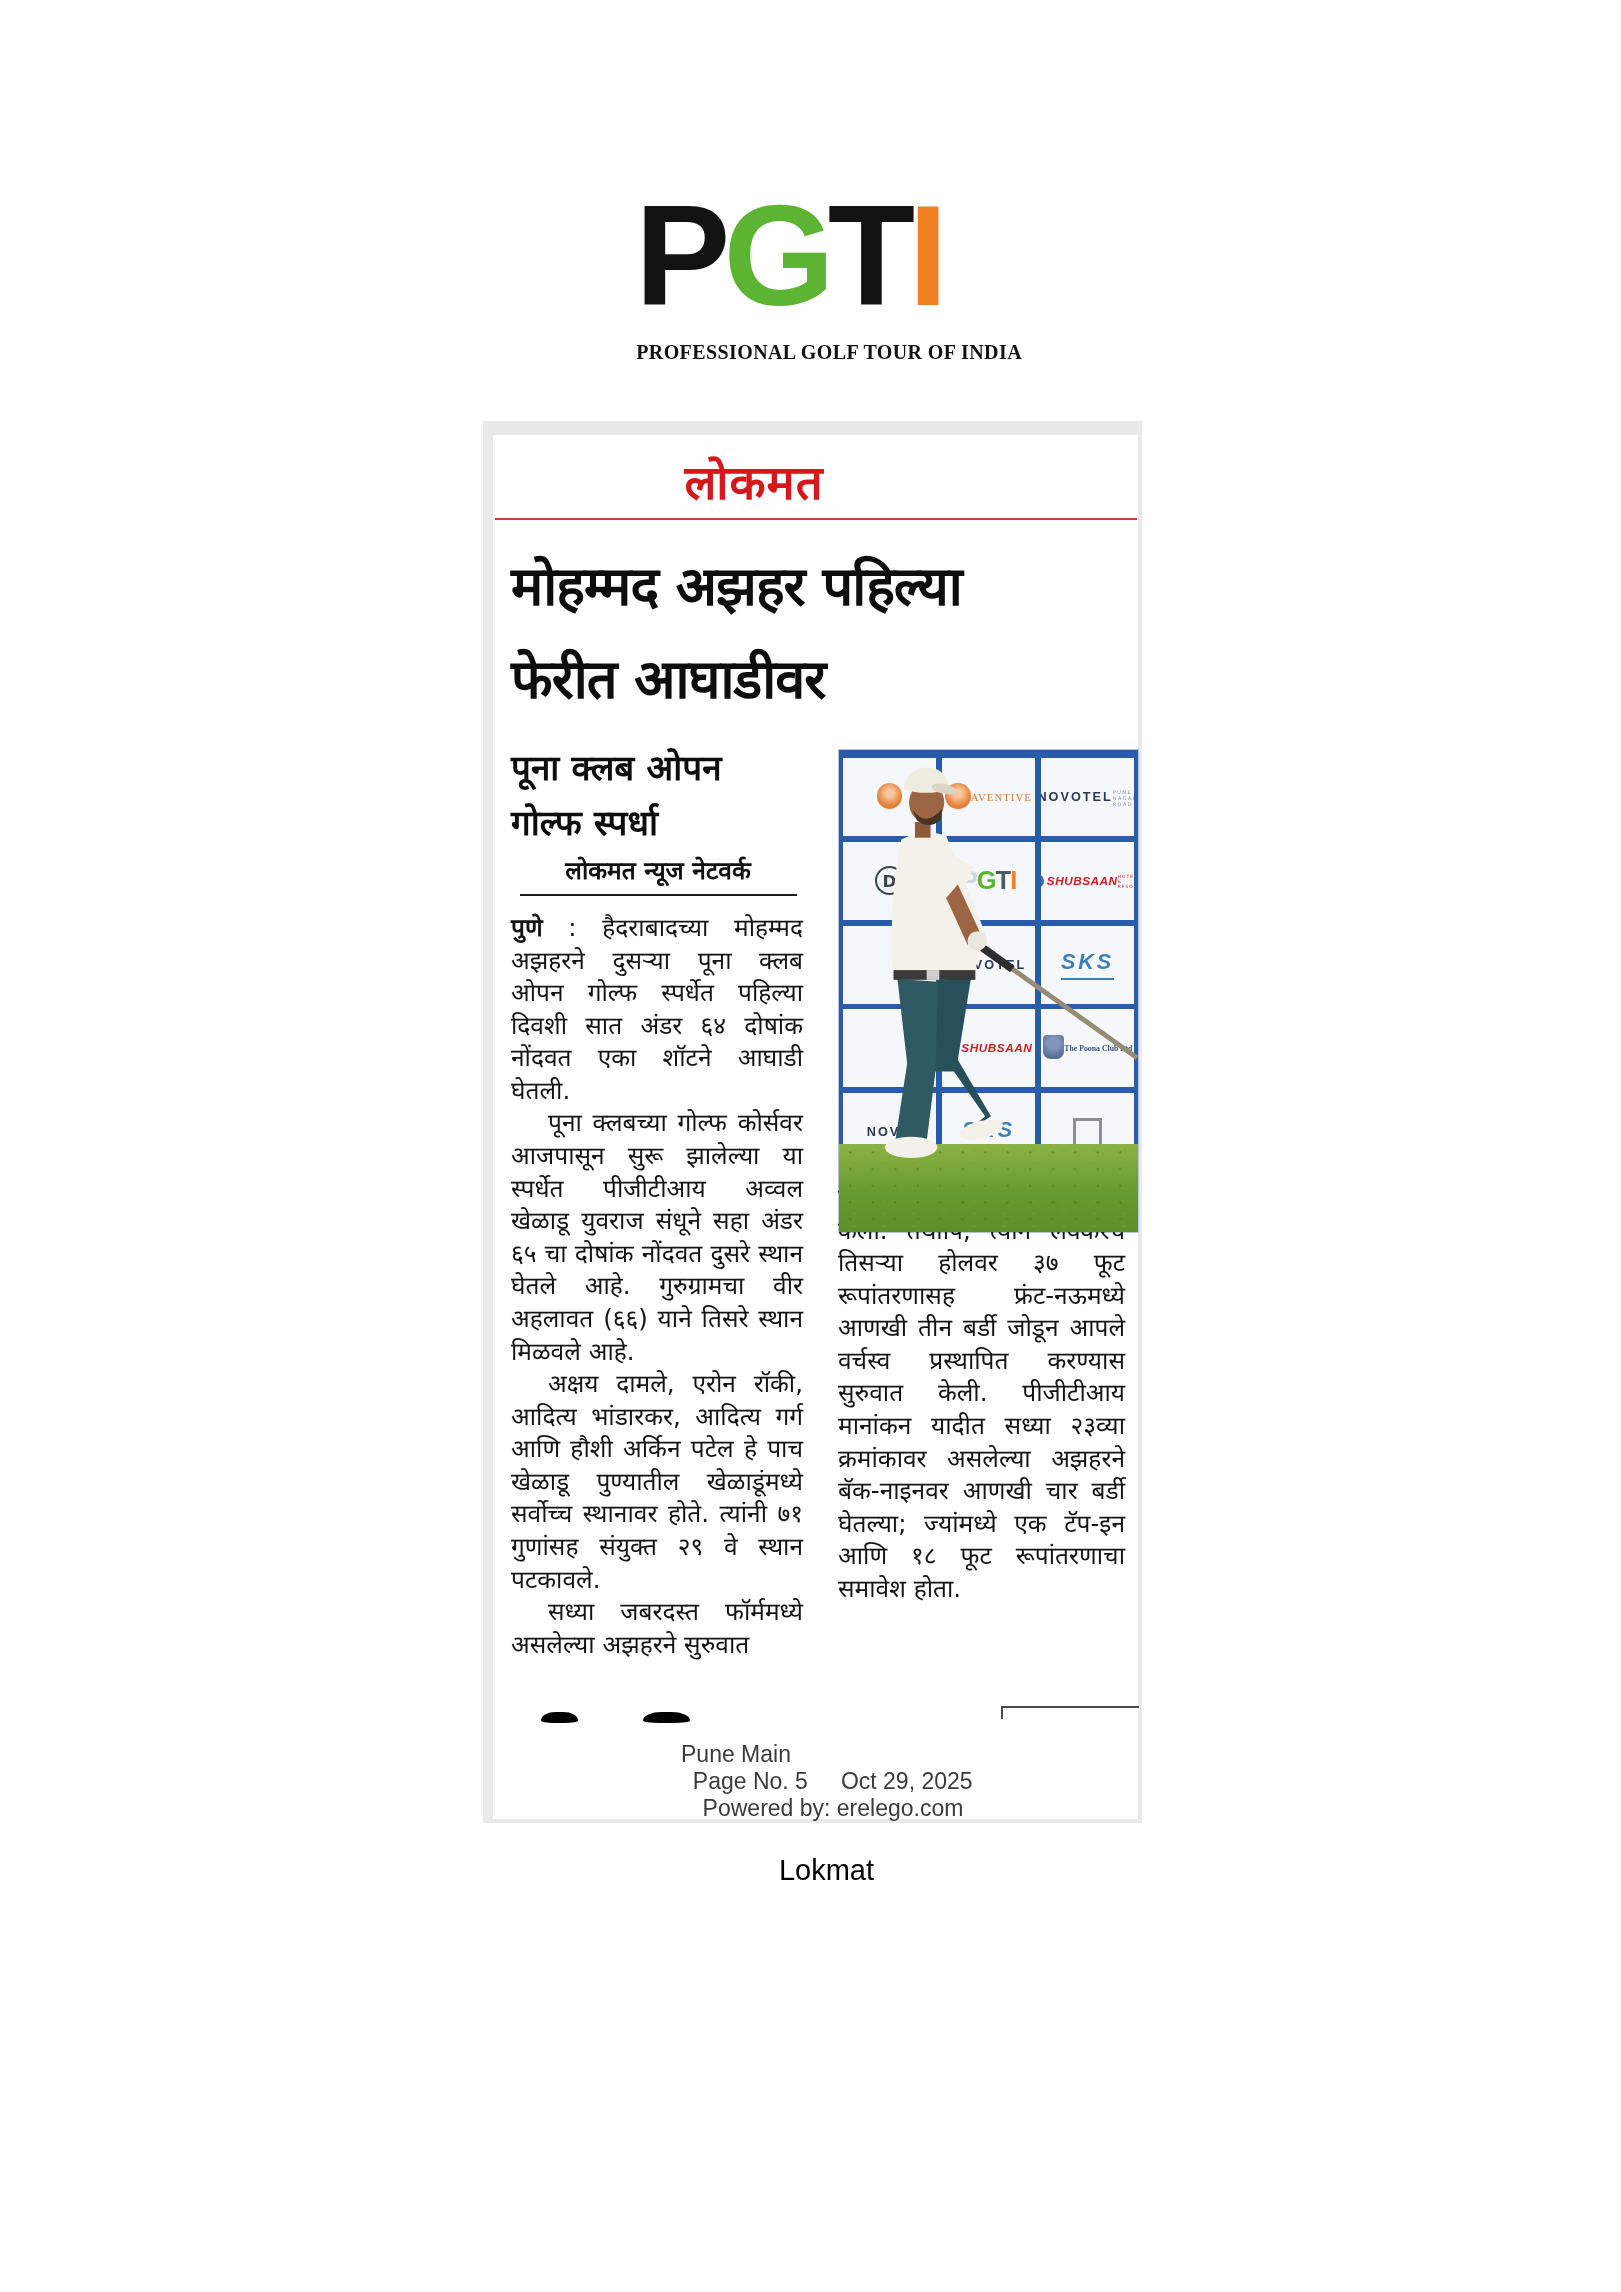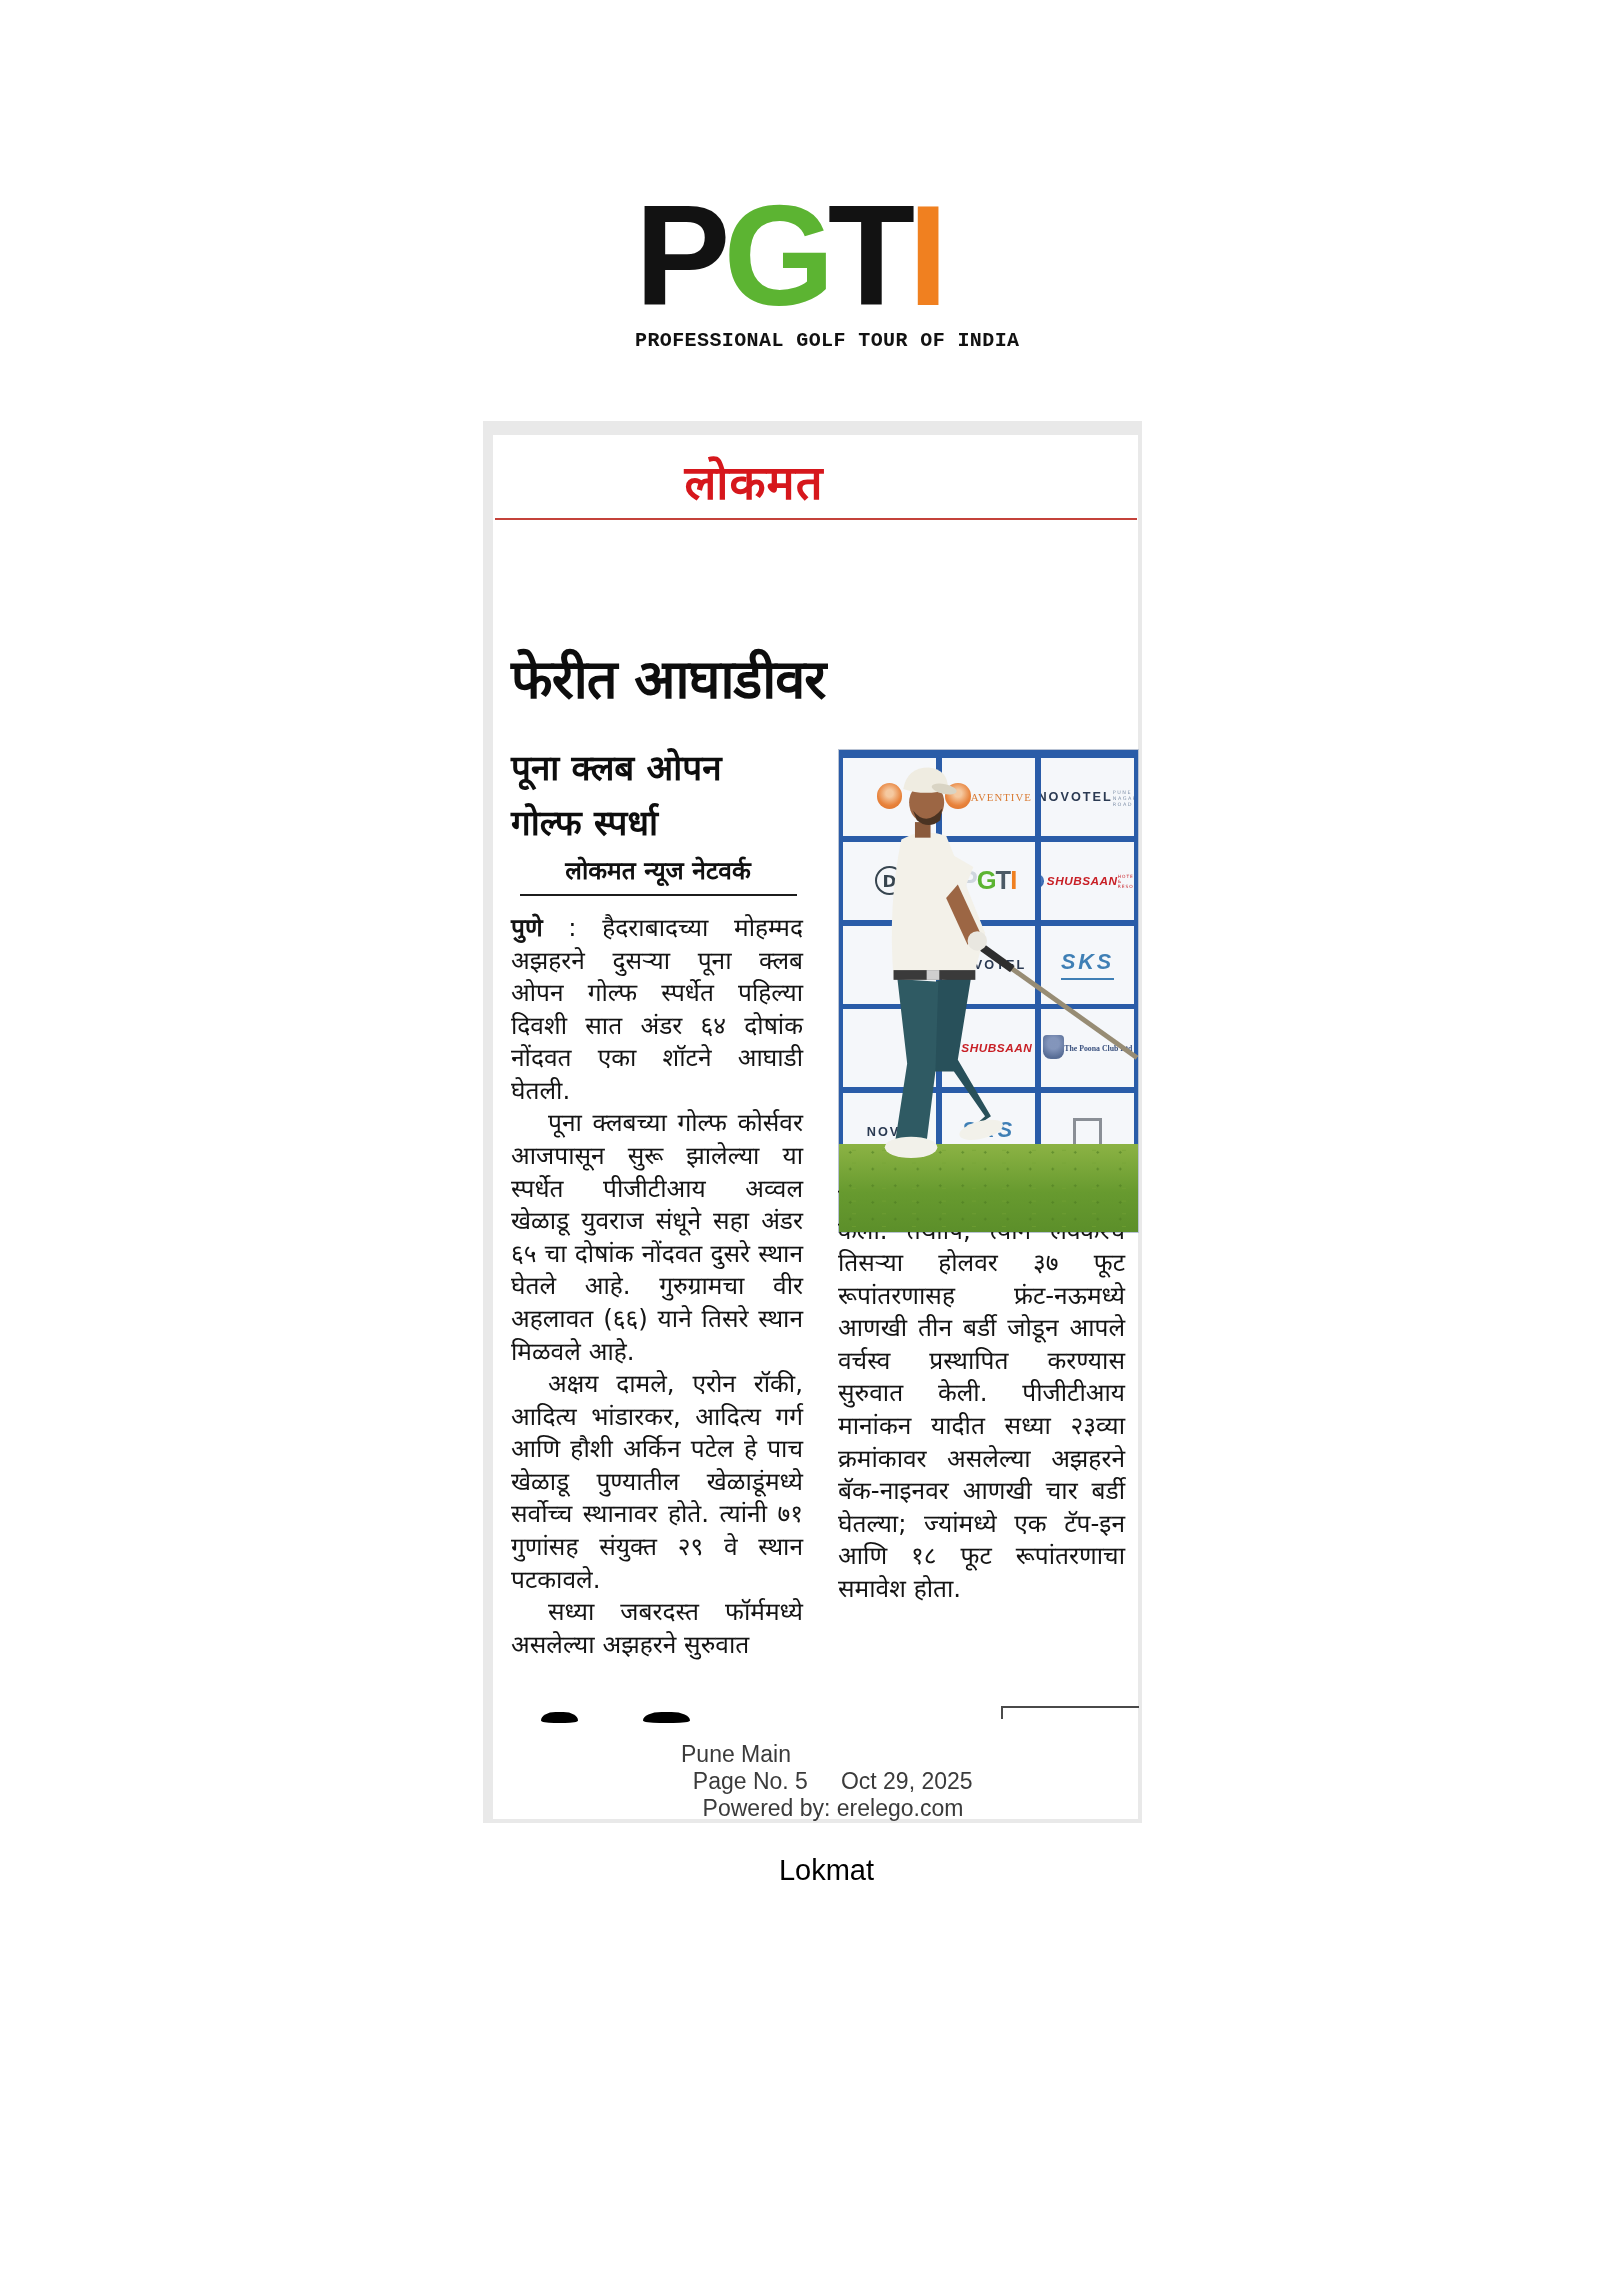--- a/index.html
+++ b/index.html
@@ -10,21 +10,21 @@
     overflow:hidden;
   }
   .abs { position:absolute; }
 
   
   .pgti-logo { left:635px; top:184px; width:387px; }
   .pgti-letters { font-family:"Liberation Sans",sans-serif; font-weight:800; font-size:143px; line-height:1.0; letter-spacing:-6.9px; white-space:nowrap; }
   .pgti-letters .lp, .pgti-letters .lt { color:#121212; }
   .pgti-letters .lg { color:#5cb432; }
   .pgti-letters .li { color:#f08020; }
-  .pgti-tagline { font-family:Liberation Mono, monospace; font-weight:bold; font-size:20px; color:#121212; letter-spacing:0.4px; margin-top:2px; white-space:nowrap; }
+  .pgti-tagline { font-family:Liberation Serif, serif; font-weight:bold; font-size:20px; color:#121212; letter-spacing:0.4px; margin-top:14px; white-space:nowrap;text-align:right; }
 
   
   .clip-shadow { left:483px; top:421px; width:659px; height:1402px; background:#e9e9e9; }
   .clip-page { left:493px; top:435px; width:645px; height:1384px; background:#ffffff; }
 
   .masthead { left:509px; top:449px; width:490px; text-align:center;
     font-size:47px; font-weight:bold; color:#d6171c; letter-spacing:1px; }
   .red-rule { left:495px; top:518px; width:642px; height:2px; background:#c4423a; }
 
   .headline { left:511px; top:541px; width:622px; color:#0d0d0d;
@@ -100,21 +100,21 @@
   <div class="pgti-tagline">PROFESSIONAL GOLF TOUR OF INDIA</div>
 </div>
 
 <div class="abs clip-shadow"></div>
 <div class="abs clip-page"></div>
 
 <div class="abs masthead">लोकमत</div>
 <div class="abs red-rule"></div>
 
 <div class="abs headline">
-  <br>
+  <span>मोहम्मद अझहर पहिल्या</span><br>
   <span>फेरीत आघाडीवर</span>
 </div>
 
 <div class="abs subhead">
   <span>पूना क्लब ओपन</span><br>
   <span>गोल्फ स्पर्धा</span>
 </div>
 
 <div class="abs byline">लोकमत न्यूज नेटवर्क</div>
 <div class="abs byline-rule"></div>

